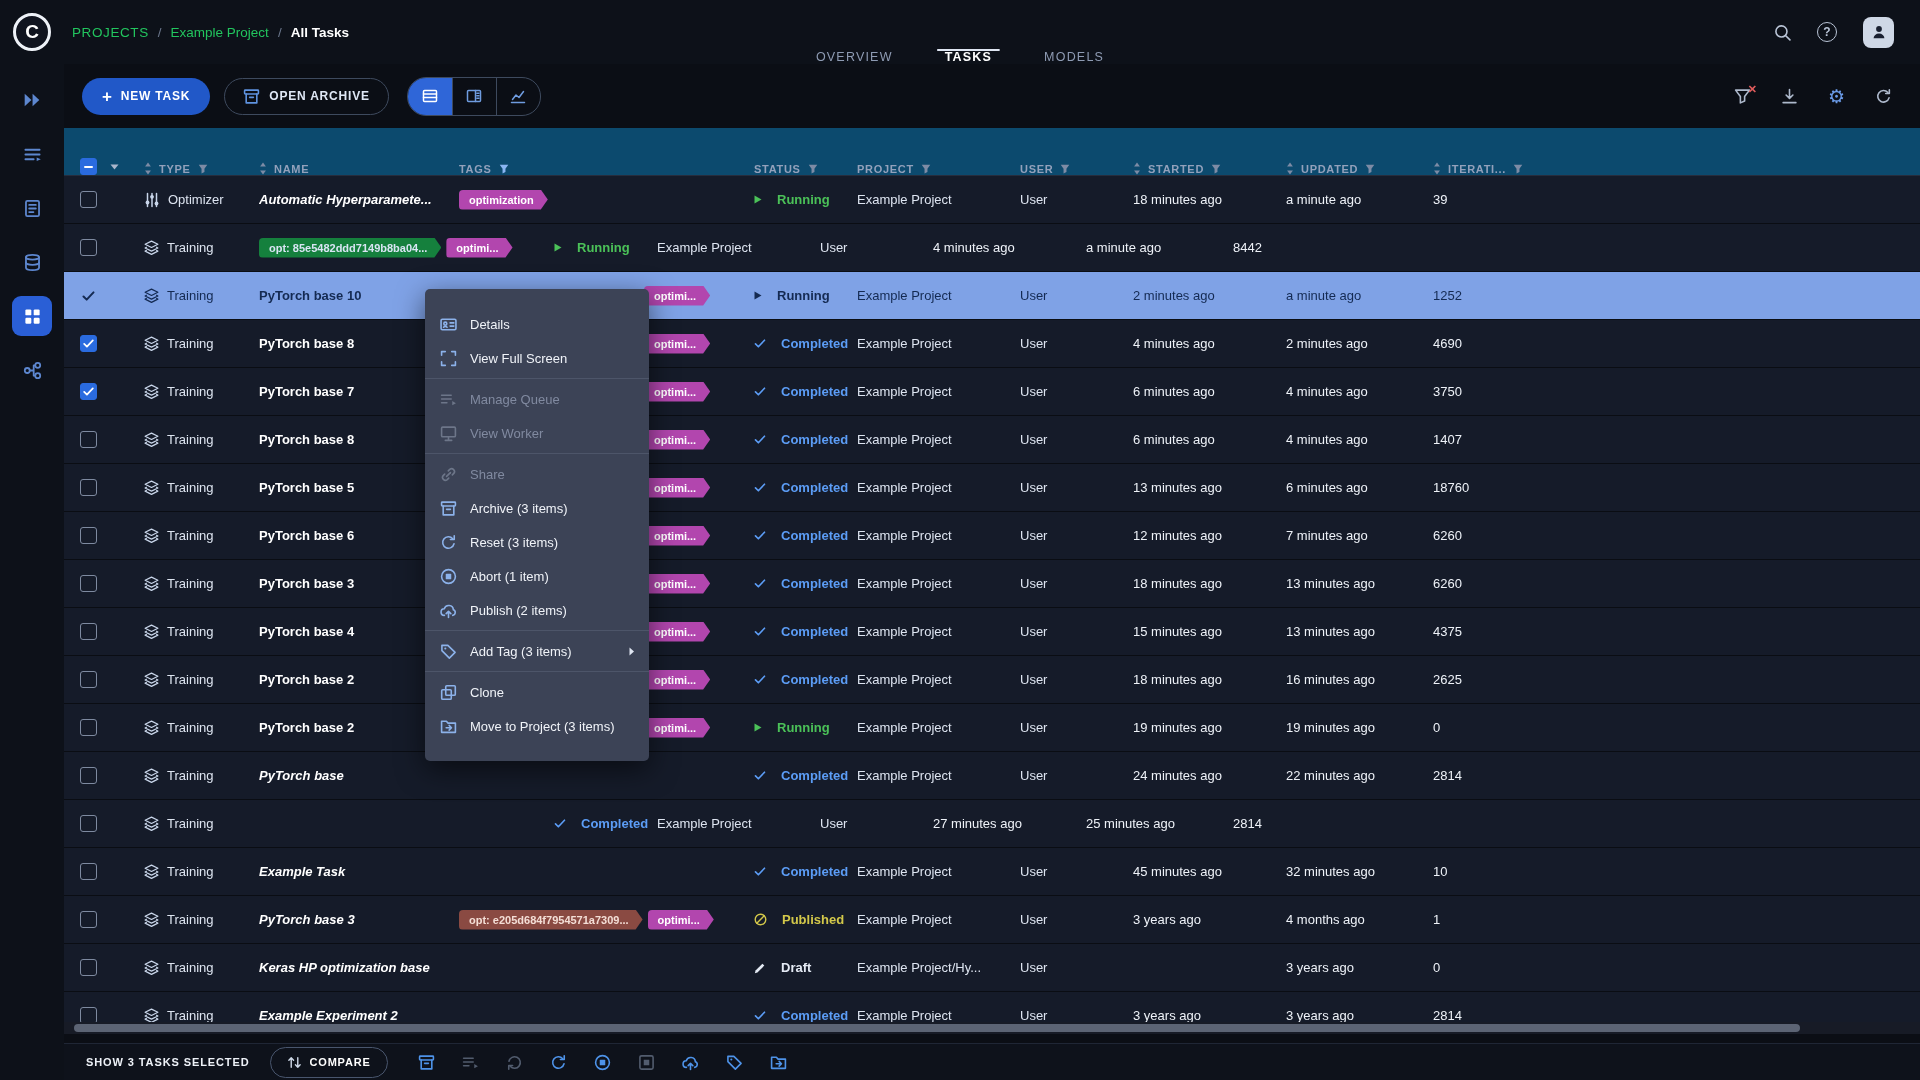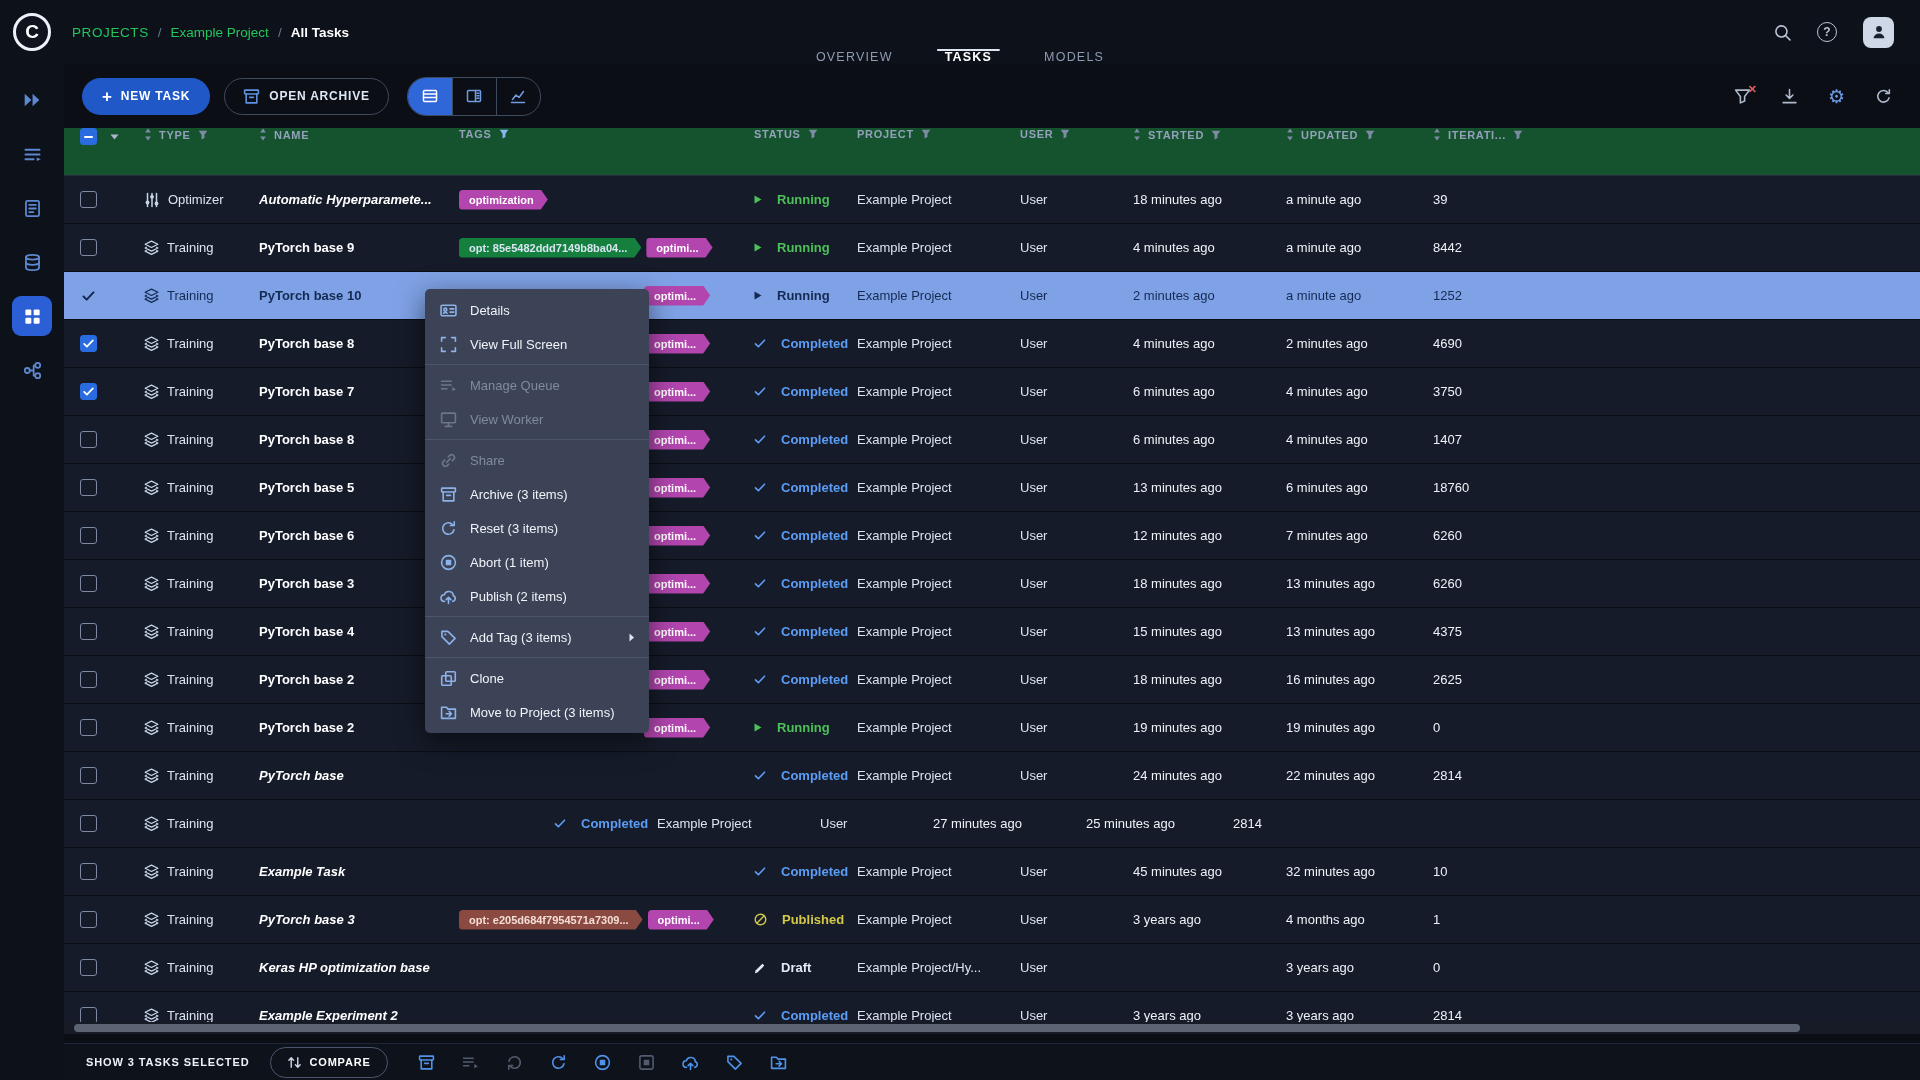--- a/index.html
+++ b/index.html
@@ -46,21 +46,21 @@
   .vt-btn + .vt-btn{border-left:1px solid #3e4a5e}
   .vt-btn.active{background:#2f66d8;color:#ffffff}
   .toolbar-right{margin-left:auto;display:flex;align-items:center;gap:30px;padding-right:28px}
   .tr-icon{position:relative;color:#aeb9cc;cursor:pointer;display:flex;align-items:center}
   .tr-icon.blue{color:#6b9be8}
   .tr-icon .redx{position:absolute;top:-5px;right:-6px;color:#e05c5c;font-size:11px;font-weight:800}
   .gear-glyph{font-size:19px;line-height:1}
 
   
   .table{position:absolute;top:128px;left:64px;right:0;bottom:58px;overflow:hidden;background:#10141e}
-  .thead{display:flex;align-items:flex-start;height:48px;background:#14532d;border-bottom:1px solid #262d3d}
+  .thead{display:flex;align-items:flex-end;height:48px;background:#0c4a6e;border-bottom:1px solid #262d3d}
   .th{display:flex;align-items:center;gap:7px;font-size:11px;font-weight:700;letter-spacing:.7px;color:#93a1bb;
     flex-shrink:0;overflow:hidden;white-space:nowrap;cursor:pointer}
   .th .sorti{color:#7d8ba5}
   .th .fun{color:#7d8ba5}
   .th .fun.factive{color:#8ab5f2}
   .w0{width:80px;padding-left:16px}.w1{width:115px}.w2{width:200px}.w3{width:295px}.w4{width:103px}
   .w5{width:163px}.w6{width:113px}.w7{width:153px}.w8{width:147px}.w9{width:130px}
   .tbody{height:846px;overflow:hidden}
   .trow{display:flex;align-items:center;height:48px;background:#151b29;border-bottom:1px solid #0a0d13;cursor:pointer}
   .trow.selected{background:#7fa2e6}
@@ -87,21 +87,21 @@
     flex-shrink:0;cursor:pointer;white-space:nowrap}
   .tag-steel{color:#d9e5f4}
   .tag-rust{color:#f4ded6}
 
   .c-status{gap:15px;font-weight:700}
   .st-running{color:#4bc158}.st-completed{color:#5c9df6}.st-published{color:#d3c84a}.st-draft{color:#e4eaf4}
   .c-status .sicon{display:flex}
 
   
   .ctxmenu{position:absolute;left:425px;top:289px;width:224px;background:#3c4356;border-radius:5px;z-index:40;
-    box-shadow:0 8px 28px rgba(0,0,0,.55);padding:4px 0}
+    box-shadow:0 8px 28px rgba(0,0,0,.55);padding:18px 0}
   .mitem{display:flex;align-items:center;gap:13px;height:34px;padding:0 15px;font-size:13px;color:#f0f3f8;cursor:pointer}
   .mitem .mic{color:#8cb2ea;display:flex;flex-shrink:0}
   .mitem.disabled{color:#818aa0;cursor:default}
   .mitem.disabled .mic{color:#6d7689}
   .mitem .sub{margin-left:auto;color:#dfe6f2;display:flex}
   .mdiv{height:1px;background:#4d5569;margin:3px 0}
 
   
   .hscroll{position:absolute;left:64px;right:0;bottom:46px;height:12px;background:#171b26}
   .hscroll .thumb{position:absolute;top:2px;bottom:2px;left:10px;width:93%;background:#5c6474;border-radius:5px;cursor:grab}
@@ -434,21 +434,20 @@
           <div class="cell w1 c-type">
             <span class="ticon">
               <svg viewBox="0 0 16 16" width="15" height="15" fill="none" stroke="currentColor" stroke-width="1.3" stroke-linejoin="round">
                 <path d="M8 1.2 14.8 4.6 8 8 1.2 4.6 Z"></path>
                 <path d="M3 7.6 1.2 8.5 8 11.9 14.8 8.5 13 7.6"></path>
                 <path d="M3 11 1.2 11.9 8 15.3 14.8 11.9 13 11"></path>
               </svg>
             </span>
             <span>Training</span>
           </div>
-          <div class="cell w2 c-name">PyTorch base 9</div>
           <div class="cell w3 c-tags">
             <span class="tag tag-steel" style="background:#15803d">opt: 85e5482ddd7149b8ba04...</span>
             <span class="tag tag-magenta" style="background:#b246ae">optimi...</span>
           </div>
           <div class="cell w4 c-status st-running">
             <span class="sicon">
               <svg viewBox="0 0 8 9" width="8" height="9" fill="currentColor">
                 <path d="M0.5 0.5 7.5 4.5 0.5 8.5 Z"></path>
               </svg>
             </span>

